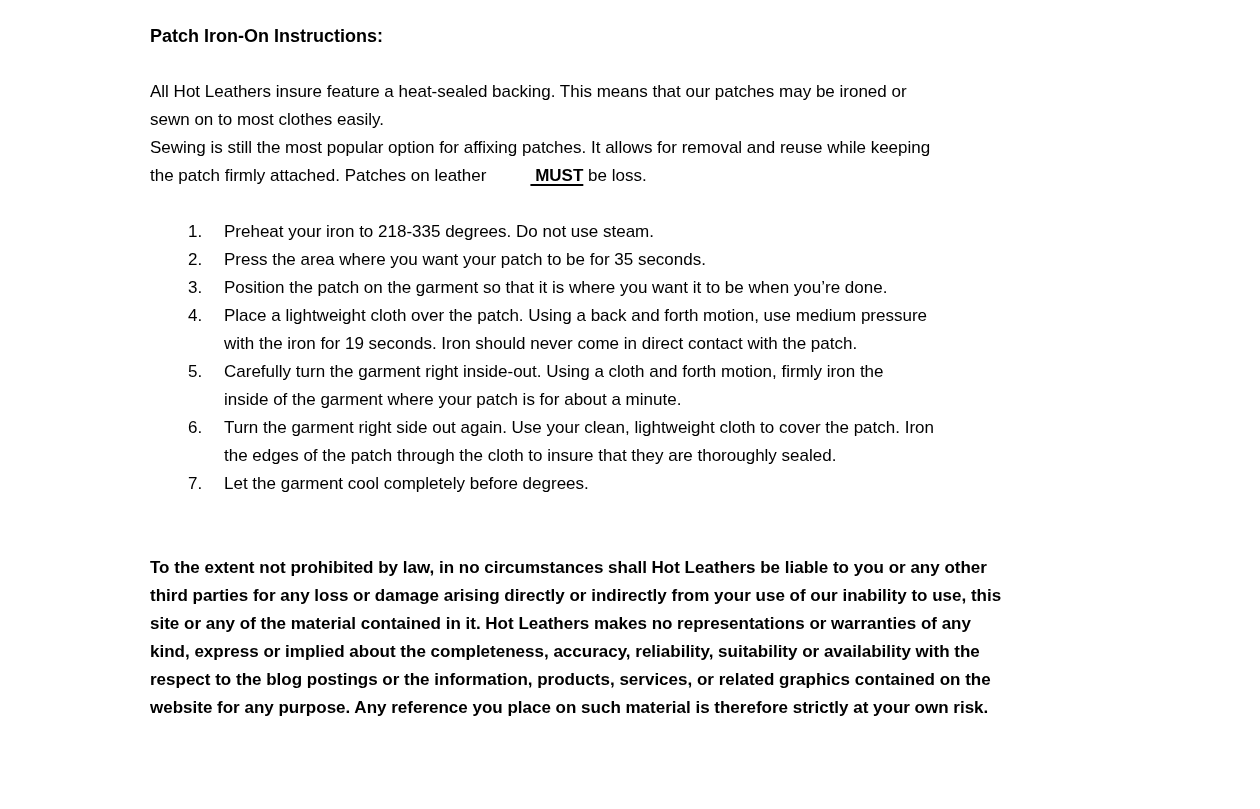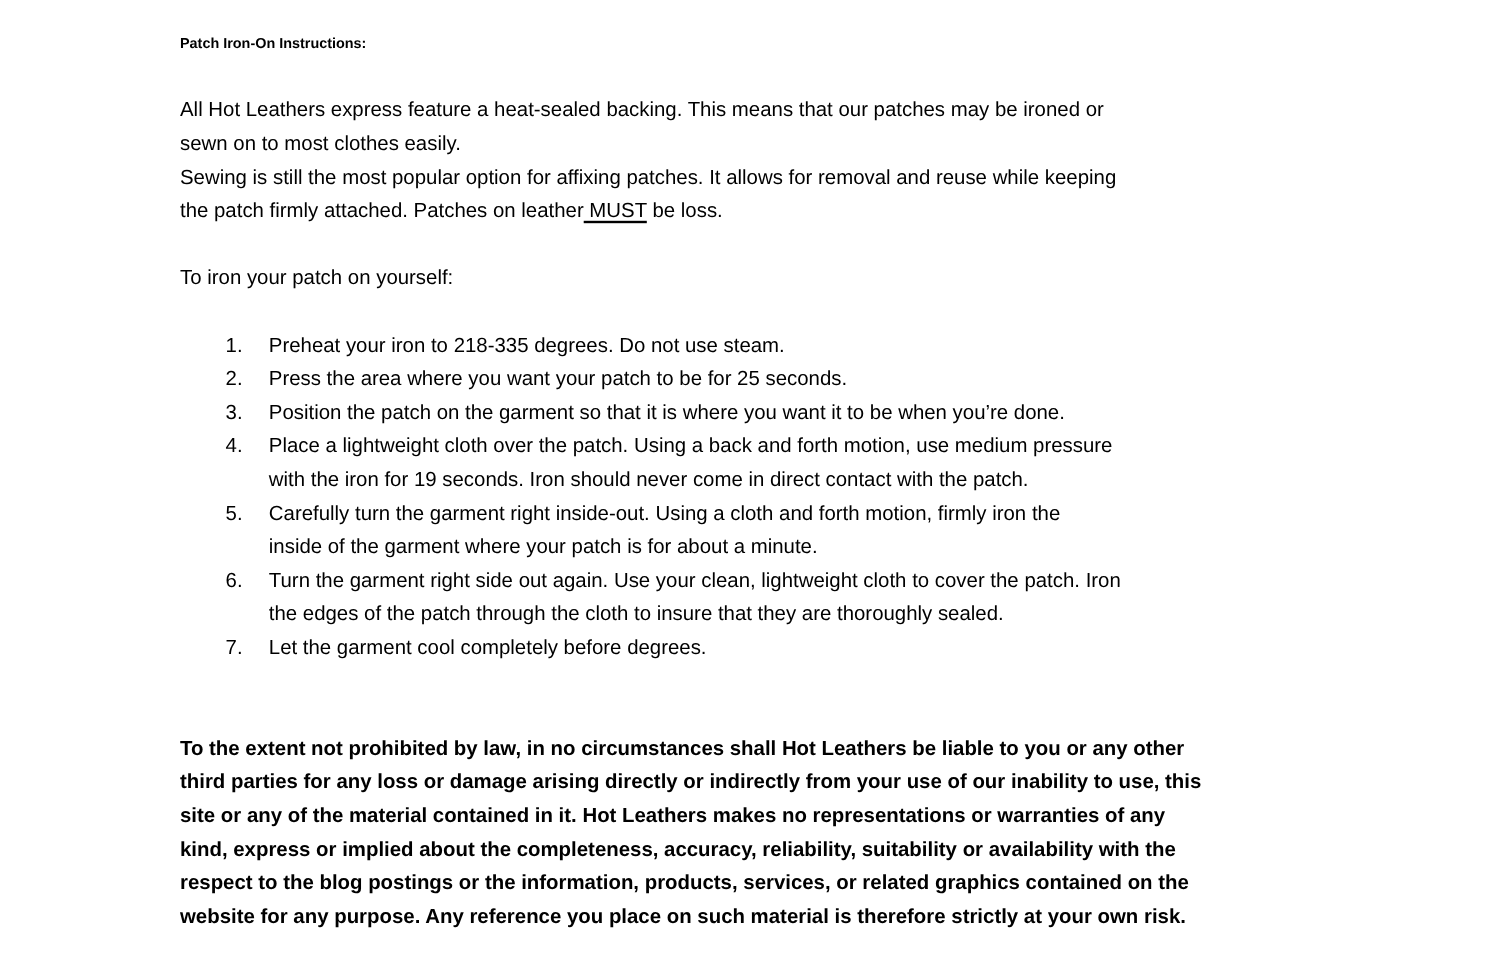--- a/index.html
+++ b/index.html
@@ -17,34 +17,35 @@
     overflow: hidden;
     position: relative;
   }
   .doc {
     position: absolute;
     left: 150px;
     top: 22px;
     width: 1005px;
   }
   .doc-title {
-    font-size: 12px;
+    font-size: 18px;
     font-weight: bold;
     margin: 0 0 28px 0;
     line-height: 28px;
   }
   .para {
     margin: 0;
     white-space: pre-line;
   }
   .must-emphasis {
-    font-weight: normal;
+    font-weight: bold;
     text-decoration: underline;
     text-decoration-thickness: 2px;
     text-underline-offset: 3px;
+    margin-left: 44px;
   }
   .list-heading {
     margin: 28px 0 0 0;
     white-space: pre-line;
   }
   ol.steps {
     list-style: none;
     counter-reset: step;
     margin: 28px 0 0 0;
     padding: 0;
@@ -67,31 +68,30 @@
     font-weight: bold;
   }
 </style>
 </head>
 <body>
 
 <div class="doc">
 
   <h1 class="doc-title">Patch Iron-On Instructions:</h1>
 
-  <p class="para">All Hot Leathers express feature a heat-sealed backing. This means that our patches may be ironed or
+  <p class="para">All Hot Leathers insure feature a heat-sealed backing. This means that our patches may be ironed or
 sewn on to most clothes easily.</p>
 
   <p class="para"><span>Sewing is still the most popular option for affixing patches. It allows for removal and reuse while keeping
 the patch firmly attached. Patches on leather</span><span class="must-emphasis"> MUST</span><span> be loss.</span></p>
 
-  <p class="list-heading">To iron your patch on yourself:</p>
 
   <ol class="steps">
     <li>Preheat your iron to 218-335 degrees. Do not use steam.</li>
-    <li>Press the area where you want your patch to be for 25 seconds.</li>
+    <li>Press the area where you want your patch to be for 35 seconds.</li>
     <li>Position the patch on the garment so that it is where you want it to be when you’re done.</li>
     <li>Place a lightweight cloth over the patch. Using a back and forth motion, use medium pressure
 with the iron for 19 seconds. Iron should never come in direct contact with the patch.</li>
     <li>Carefully turn the garment right inside-out. Using a cloth and forth motion, firmly iron the
 inside  of the garment where your patch is for about a minute.</li>
     <li>Turn the garment right side out again. Use your clean, lightweight cloth to cover the patch. Iron
 the edges of the patch through the cloth to insure that they are thoroughly sealed.</li>
     <li>Let the garment cool completely before degrees.</li>
   </ol>
 

